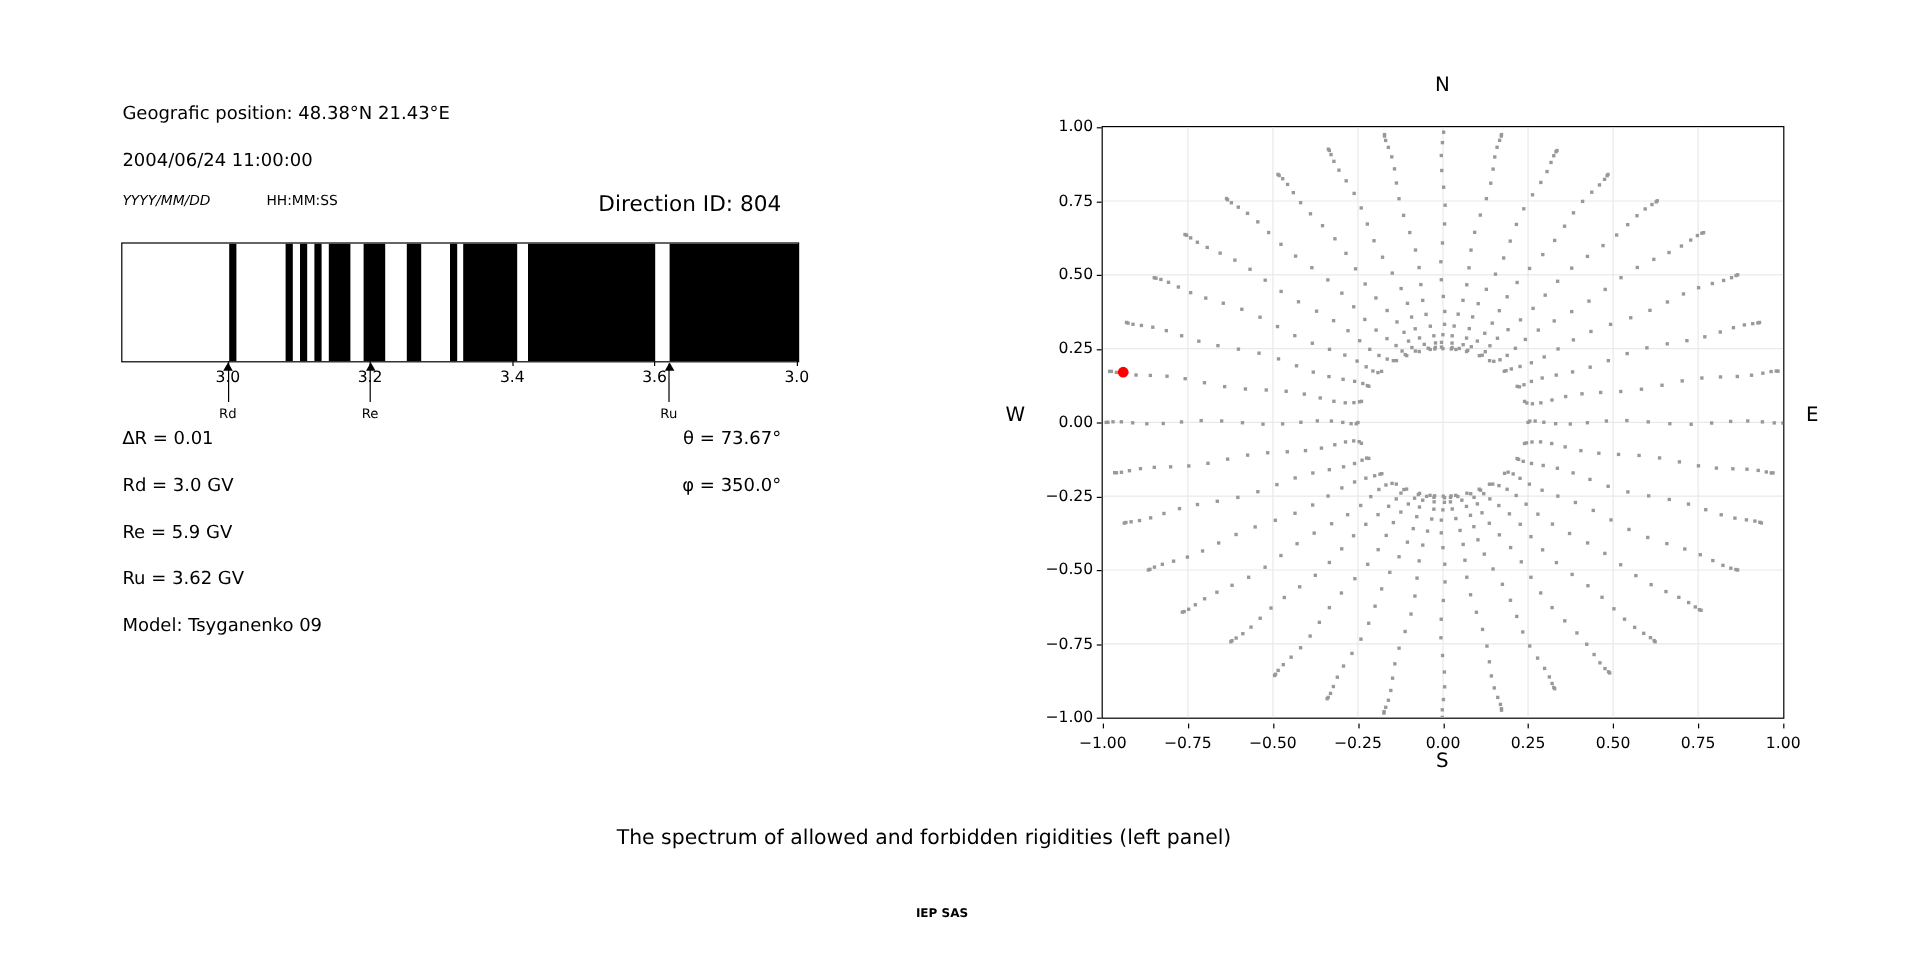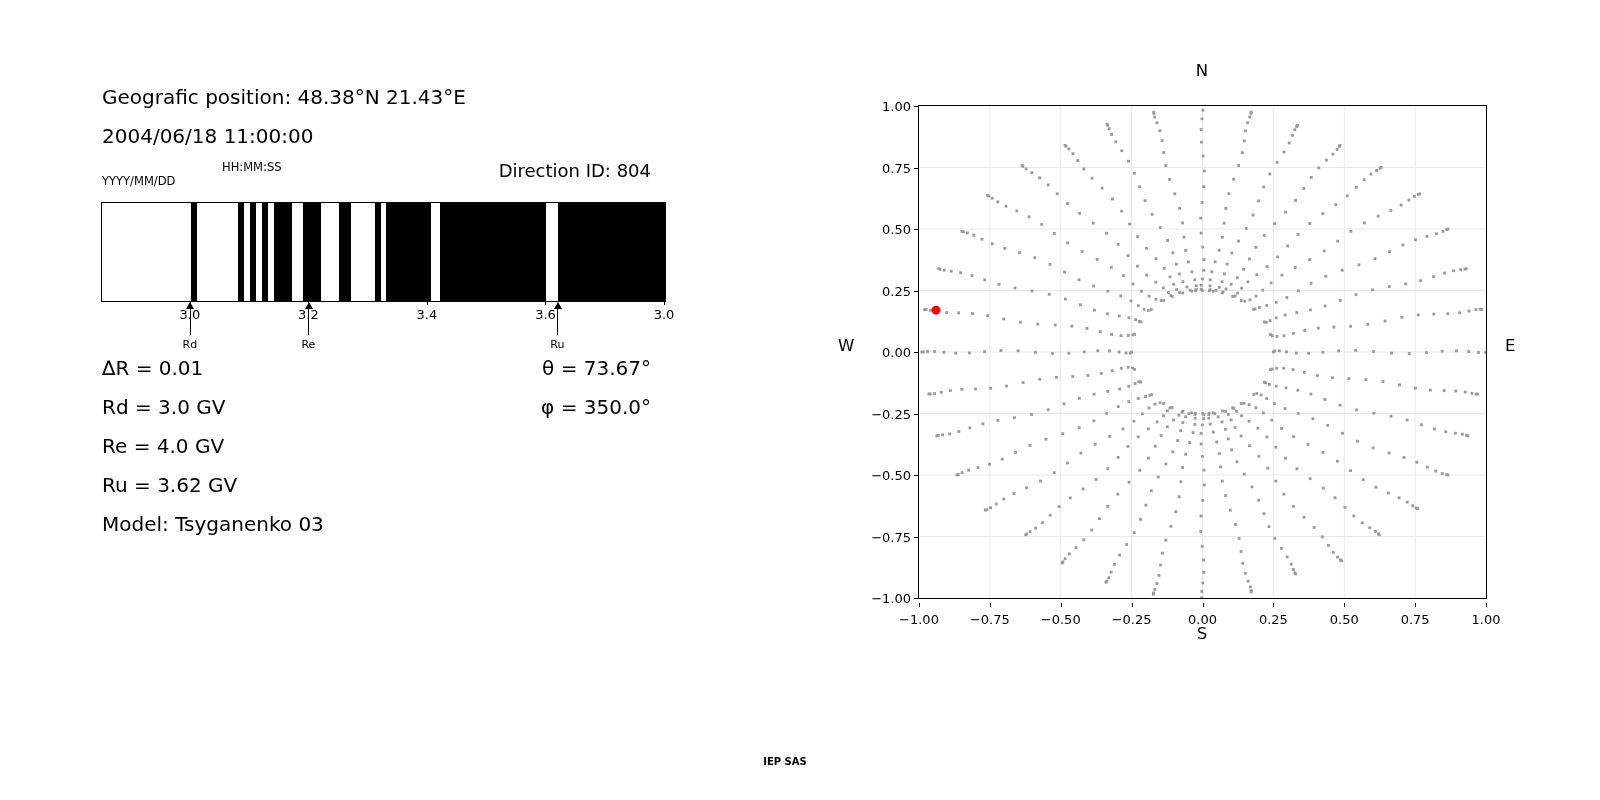--- a/index.html
+++ b/index.html
@@ -1,19 +1,19 @@
 <!DOCTYPE html>
 <html><head>
 <meta charset="utf-8">
 <style>
   html,body{margin:0;padding:0;background:#ffffff;}
   #fig{position:relative;width:1600px;height:800px;background:#ffffff;overflow:hidden;
        font-family:"DejaVu Sans","Liberation Sans",sans-serif;color:#000;}
   .abs{position:absolute;}
-  .t16{font-size:20px;line-height:1.15;white-space:nowrap;}
+  .t16{font-size:15px;line-height:1.15;white-space:nowrap;}
   .t11{font-size:11.5px;line-height:1;white-space:nowrap;}
   .t10{font-size:10px;line-height:1;white-space:nowrap;font-weight:bold;}
   .right-anchor{transform:translateX(-100%);}
   .center-anchor{transform:translateX(-50%);}
   
   #spec-box{left:101px;top:202px;width:563px;height:98px;border:1.4px solid #000;background:#fff;overflow:hidden;}
   .spec-bar{position:absolute;top:0;height:100%;}
   #spec-axis{left:101px;top:300px;width:563px;height:60px;}
   .spec-tickmark{position:absolute;top:1px;width:1px;height:4px;background:#000;}
   .spec-ticklabel{position:absolute;top:7px;font-size:13px;transform:translateX(-50%);}
@@ -29,22 +29,22 @@
   .xticklabel{position:absolute;top:506px;font-size:13px;transform:translateX(-50%);}
   .yticklabel{position:absolute;right:575px;font-size:13px;transform:translateY(-50%);white-space:nowrap;}
   .compass{font-size:16.5px;}
 </style>
 </head>
 <body>
 
 <div id="fig">
 
   <div class="abs t16" style="left:102px;top:86px;">Geografic position: 48.38°N 21.43°E</div>
-  <div class="abs t16" style="left:102px;top:125px;">2004/06/18 11:00:00</div>
-  <div class="abs t11" style="left:102px;top:176px;">YYYY/MM/DD</div>
+  <div class="abs t16" style="left:102px;top:125px;">2004/06/24 11:00:00</div>
+  <div class="abs t11" style="left:102px;top:162px;font-style:italic;">YYYY/MM/DD</div>
   <div class="abs t11" style="left:222px;top:162px;">HH:MM:SS</div>
   <div class="abs t16 right-anchor" style="left:651px;top:161px;font-size:18px;">Direction ID: 804</div>
 
   <div class="abs" id="spec-box">
       <div class="spec-bar" style="left: 15.7895%; width: 1.05263%; background: rgb(0, 0, 0);"></div>
       <div class="spec-bar" style="left: 24.2105%; width: 1.05263%; background: rgb(0, 0, 0);"></div>
       <div class="spec-bar" style="left: 26.3158%; width: 1.05263%; background: rgb(0, 0, 0);"></div>
       <div class="spec-bar" style="left: 28.4211%; width: 1.05263%; background: rgb(0, 0, 0);"></div>
       <div class="spec-bar" style="left: 30.5263%; width: 3.15789%; background: rgb(0, 0, 0);"></div>
       <div class="spec-bar" style="left: 35.7895%; width: 3.15789%; background: rgb(0, 0, 0);"></div>
@@ -68,23 +68,23 @@
       <div class="marker-arrow" style="left: 88.8947px;"></div>
       <div class="marker-label" style="left: 88.8947px;">Rd</div>
       <div class="marker-arrow" style="left: 207.421px;"></div>
       <div class="marker-label" style="left: 207.421px;">Re</div>
       <div class="marker-arrow" style="left: 456.326px;"></div>
       <div class="marker-label" style="left: 456.326px;">Ru</div>
     </div>
 
   <div class="abs t16" style="left:102px;top:357px;">∆R = 0.01</div>
   <div class="abs t16" style="left:102px;top:396px;">Rd = 3.0 GV</div>
-  <div class="abs t16" style="left:102px;top:435px;">Re = 4.0 GV</div>
+  <div class="abs t16" style="left:102px;top:435px;">Re = 5.9 GV</div>
   <div class="abs t16" style="left:102px;top:474px;">Ru = 3.62 GV</div>
-  <div class="abs t16" style="left:102px;top:513px;">Model: Tsyganenko 03</div>
+  <div class="abs t16" style="left:102px;top:513px;">Model: Tsyganenko 09</div>
   <div class="abs t16 right-anchor" style="left:651px;top:357px;">θ = 73.67°</div>
   <div class="abs t16 right-anchor" style="left:651px;top:396px;">φ = 350.0°</div>
 
   <div class="abs compass center-anchor" style="left:1202px;top:61px;">N</div>
   <div class="abs compass center-anchor" style="left:1202px;top:624px;">S</div>
   <div class="abs compass" style="left:838px;top:336px;">W</div>
   <div class="abs compass" style="left:1505px;top:336px;">E</div>
 
   <div class="abs" id="dir-plot">
       <svg width="567" height="492" id="dir-svg">
@@ -848,15 +848,16 @@
       <div class="xtick" style="left: 496.125px;"></div>
       <div class="xticklabel" style="left: 496.125px;">0.75</div>
       <div class="ytick" style="top: 61.5px;"></div>
       <div class="yticklabel" style="top: 61.5px;">0.75</div>
       <div class="xtick" style="left: 567px;"></div>
       <div class="xticklabel" style="left: 567px;">1.00</div>
       <div class="ytick" style="top: 0px;"></div>
       <div class="yticklabel" style="top: 0px;">1.00</div>
     </div>
 
+  <div class="abs center-anchor" style="left:770px;top:688px;font-size:17px;white-space:nowrap;">The spectrum of allowed and forbidden rigidities (left panel)</div>
   <div class="abs t10 center-anchor" style="left:785px;top:757px;">IEP SAS</div>
 
 </div>
 
 </body></html>

